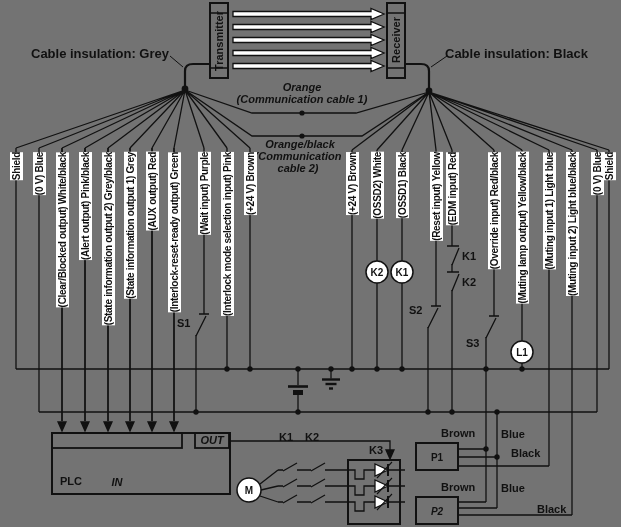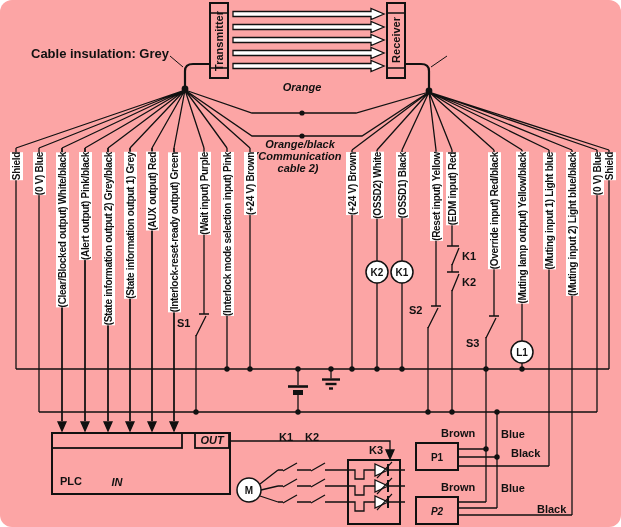--- a/index.html
+++ b/index.html
@@ -1,17 +1,17 @@
 <!DOCTYPE html>
 <html><head>
 <meta charset="utf-8">
 <style>
   html,body{margin:0;padding:0;background:#fff;}
-  #stage{position:relative;width:621px;height:527px;background:#fca5a5;overflow:hidden;
-         font-family:"Liberation Sans","DejaVu Sans",sans-serif;color:#111;border-radius:12px;}
+  #stage{position:relative;width:621px;height:527px;background:#737373;overflow:hidden;
+         font-family:"Liberation Sans","DejaVu Sans",sans-serif;color:#111;}
   #wires{position:absolute;left:0;top:0;z-index:1;}
   .lbl{position:absolute;z-index:2;font-weight:bold;color:#111;white-space:nowrap;}
   .vlabel{position:absolute;z-index:2;writing-mode:vertical-rl;transform:rotate(180deg);
           background:#fff;font-weight:bold;font-size:10px;line-height:13px;width:13px;
           letter-spacing:-0.3px;white-space:nowrap;color:#111;}
   .vbox{position:absolute;z-index:2;writing-mode:vertical-rl;transform:rotate(180deg);
         font-weight:bold;font-size:11px;line-height:14px;width:14px;white-space:nowrap;color:#111;} .h11{font-size:11px;} .h13{font-size:13px;}
   .ctr{transform:translateX(-50%);font-style:italic;}
   .circ{transform:translate(-50%,-50%);font-size:10px;}
 </style>
@@ -176,25 +176,27 @@
       <rect x="416" y="497" width="42" height="27" stroke-width="2"></rect>
     </g>
     <g stroke="#111" stroke-width="1.3" fill="none">
       <path d="M458 449 H486 M458 457 H497 M458 466 H549"></path>
       <path d="M458 502 H486 M458 508 H497 M458 515 H572"></path>
       <path d="M497 412 V508"></path>
     </g>
   </svg>
 
   <div class="lbl h13" style="left:31px;top:46px;">Cable insulation: Grey</div>
+  <div class="lbl h13" style="left:445px;top:46px;">Cable insulation: Black</div>
 
   <div class="vbox" style="left:212px;top:11px;">Transmitter</div>
   <div class="vbox" style="left:389px;top:17px;">Receiver</div>
 
   <div class="lbl h11 ctr" style="left:302px;top:81px;">Orange</div>
+  <div class="lbl h11 ctr" style="left:302px;top:93px;">(Communication cable 1)</div>
   <div class="lbl h11 ctr" style="left:300px;top:138px;text-align:right;">Orange/black</div>
   <div class="lbl h11 ctr" style="left:298px;top:150px;">(Communication</div>
   <div class="lbl h11 ctr" style="left:298px;top:162px;">cable 2)</div>
 
   <div class="vlabel" style="left:9.5px;top:152px;">Shield</div>
   <div class="vlabel" style="left:32.5px;top:152px;">(0 V) Blue</div>
   <div class="vlabel" style="left:55.5px;top:152px;">(Clear/Blocked output) White/black</div>
   <div class="vlabel" style="left:78.5px;top:152px;">(Alert output) Pink/black</div>
   <div class="vlabel" style="left:101.5px;top:152px;">(State information output 2) Grey/black</div>
   <div class="vlabel" style="left:123.5px;top:152px;">(State information output 1) Grey</div>

